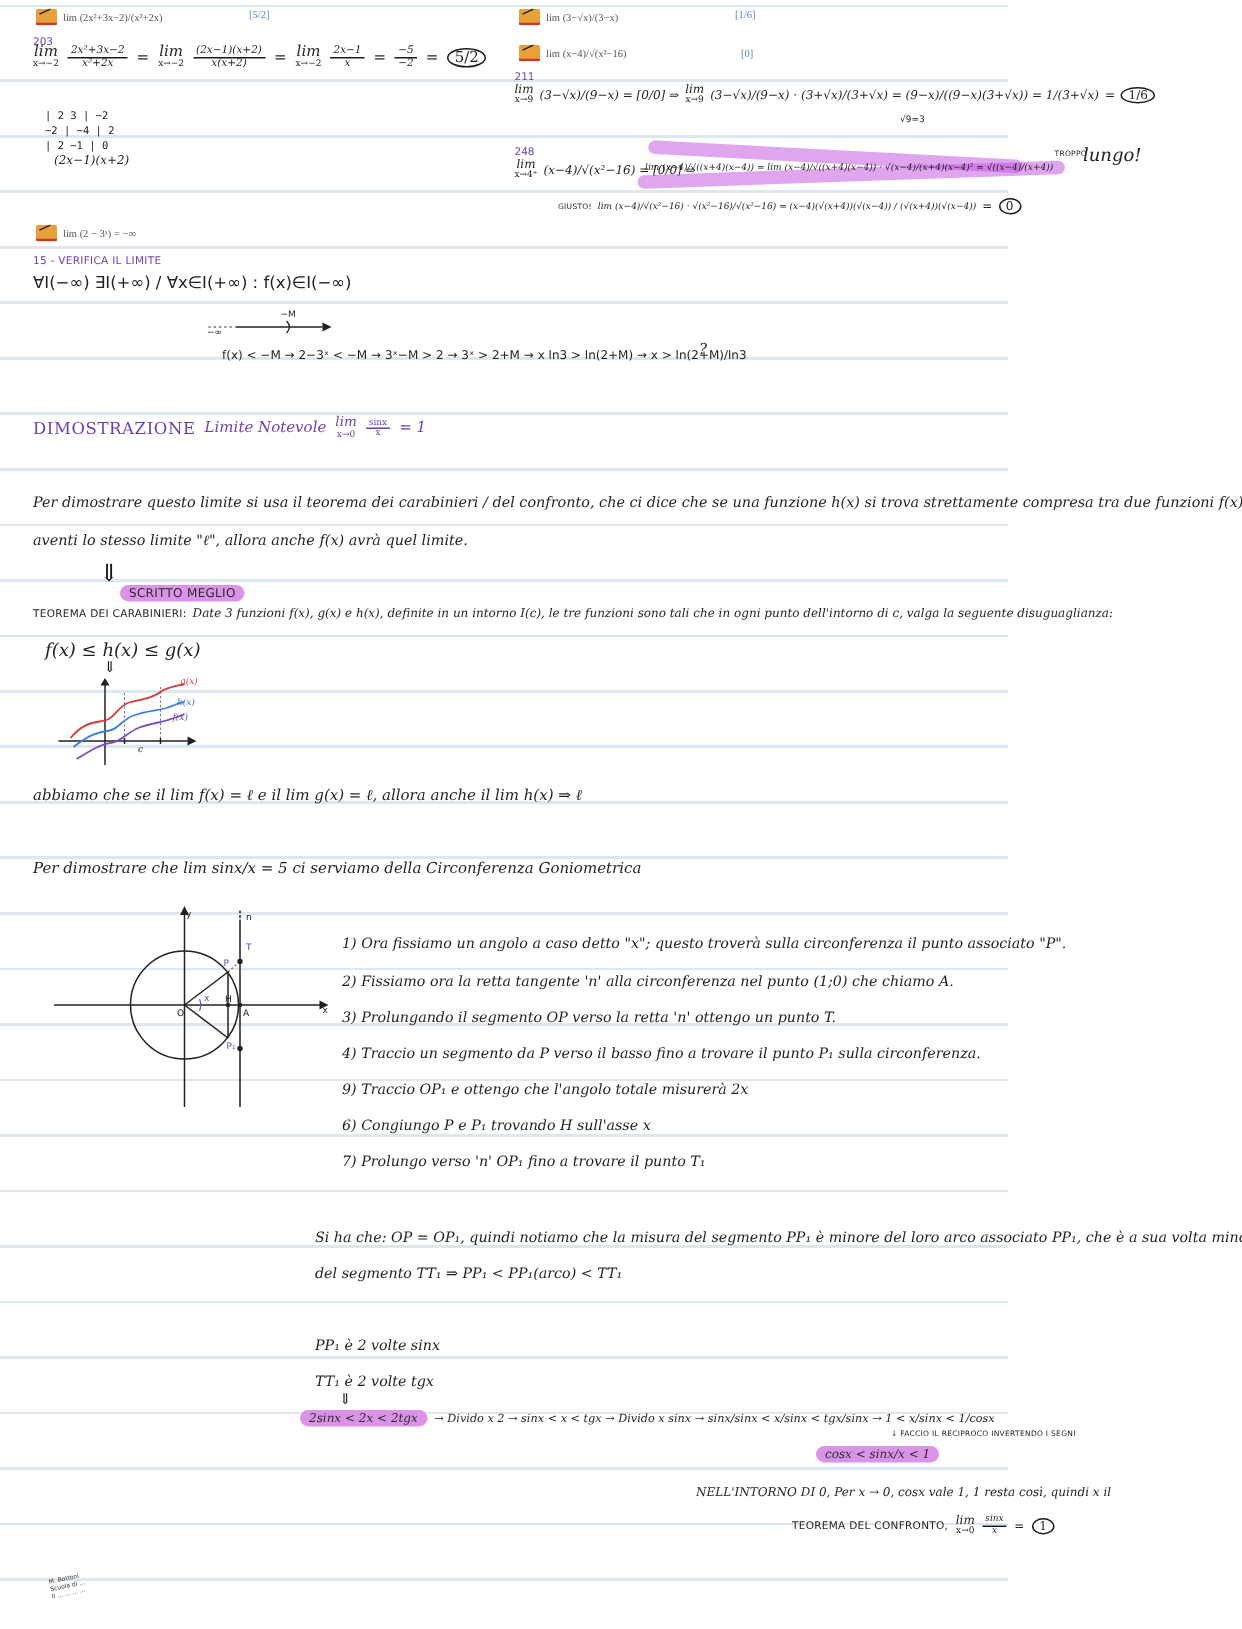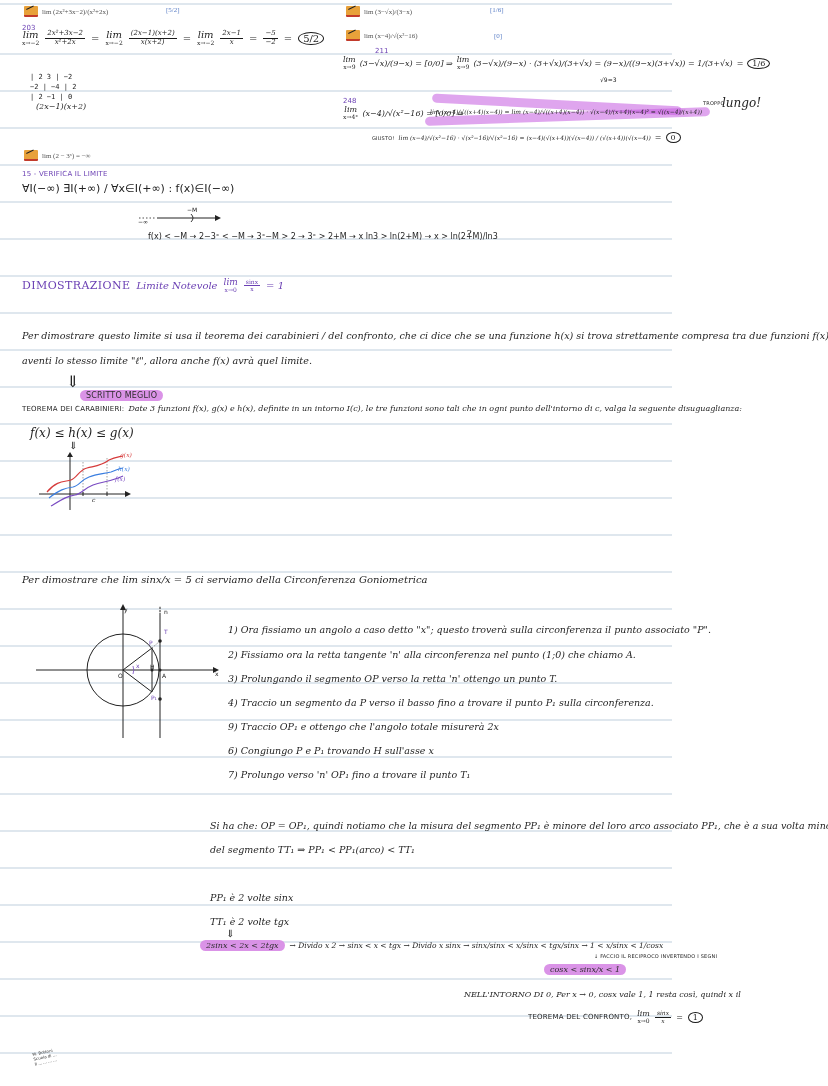--- a/index.html
+++ b/index.html
@@ -114,21 +114,21 @@
     <span>lim (3−√x)/(3−x)</span>
   </div>
   <div class="abs tb-answer" style="left:490px;top:6px;">[1/6]</div>
 
   <div class="abs textbook" style="left:346px;top:30px;">
     <span class="tb-icon"></span>
     <span>lim (x−4)/√(x²−16)</span>
   </div>
   <div class="abs tb-answer" style="left:494px;top:32px;">[0]</div>
 
-  <div class="abs ex-num" style="left:343px;top:47px;margin-left:32px;">211</div>
+  <div class="abs ex-num" style="left:343px;top:47px;">211</div>
   <div class="abs hw hw-sm" style="left:343px;top:56px;display:flex;align-items:center;gap:4px;">
     <span class="math-lim">
         <span>lim</span>
         <span class="sub">x→9</span>
       </span>
     <span>(3−√x)/(9−x) = [0/0] ⇒</span>
     <span class="math-lim">
         <span>lim</span>
         <span class="sub">x→9</span>
       </span>
@@ -216,20 +216,21 @@
     <line x1="72" y1="40" x2="72" y2="44" stroke="#222"></line>
     <path d="M12,40 C22,28 30,30 36,28 C42,26 44,18 52,16 C60,14 66,14 74,8 C80,5 84,5 88,4" fill="none" stroke="#d63a3a" stroke-width="1.2"></path>
     <path d="M14,46 C24,38 30,36 38,35 C44,34 46,28 54,25 C62,22 68,22 76,20 C82,18 85,16 88,16" fill="none" stroke="#3a7ee0" stroke-width="1.2"></path>
     <path d="M16,54 C26,48 32,44 40,43 C46,42 50,36 58,33 C66,30 72,30 80,27 C84,26 86,25 88,24" fill="none" stroke="#7a4bc2" stroke-width="1.2"></path>
   </svg>
   <div class="abs hw hw-xs" style="left:120px;top:451px;color:#d63a3a;">g(x)</div>
   <div class="abs hw hw-xs" style="left:118px;top:465px;color:#3a7ee0;">h(x)</div>
   <div class="abs hw hw-xs" style="left:115px;top:475px;color:#7a4bc2;">f(x)</div>
   <div class="abs hw hw-xs" style="left:92px;top:496px;">c</div>
 
+  <div class="abs hw" style="left:22px;top:525px;font-size:10px;">abbiamo che se il lim f(x) = ℓ e il lim g(x) = ℓ, allora anche il lim h(x) ⇒ ℓ</div>
 
   <div class="abs hw" style="left:22px;top:574px;font-size:10px;">Per dimostrare che lim sinx/x = 5 ci serviamo della Circonferenza Goniometrica</div>
 
   <svg class="abs" style="left:30px;top:604px;" width="190" height="160">
 
     <line x1="6" y1="66" x2="185" y2="66" stroke="#222" stroke-width="1"></line>
     <polygon points="183,63 189,66 183,69" fill="#222"></polygon>
     <line x1="93" y1="134" x2="93" y2="4" stroke="#222" stroke-width="1"></line>
     <polygon points="90,6 93,0 96,6" fill="#222"></polygon>
 

